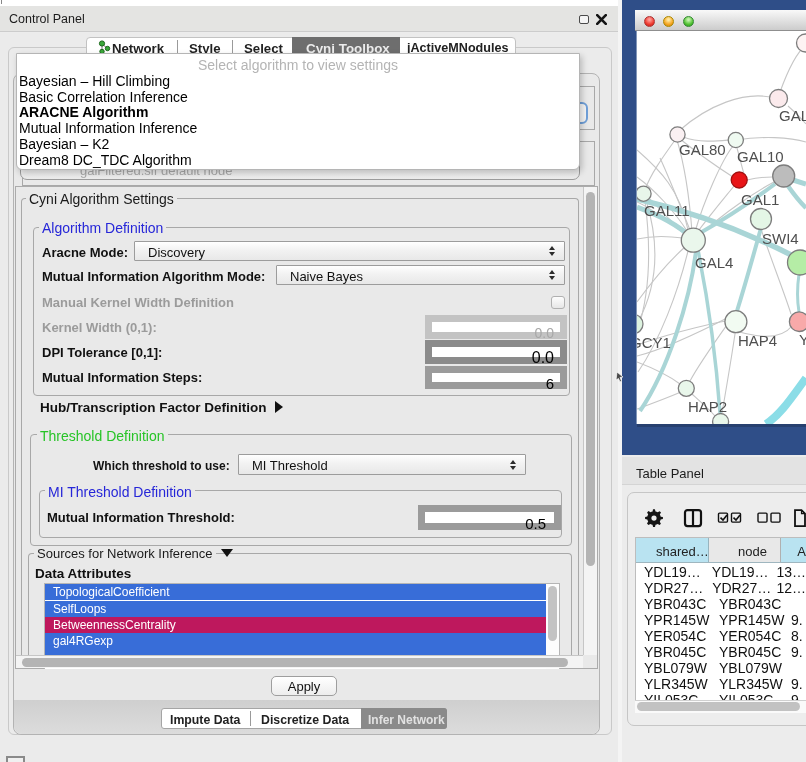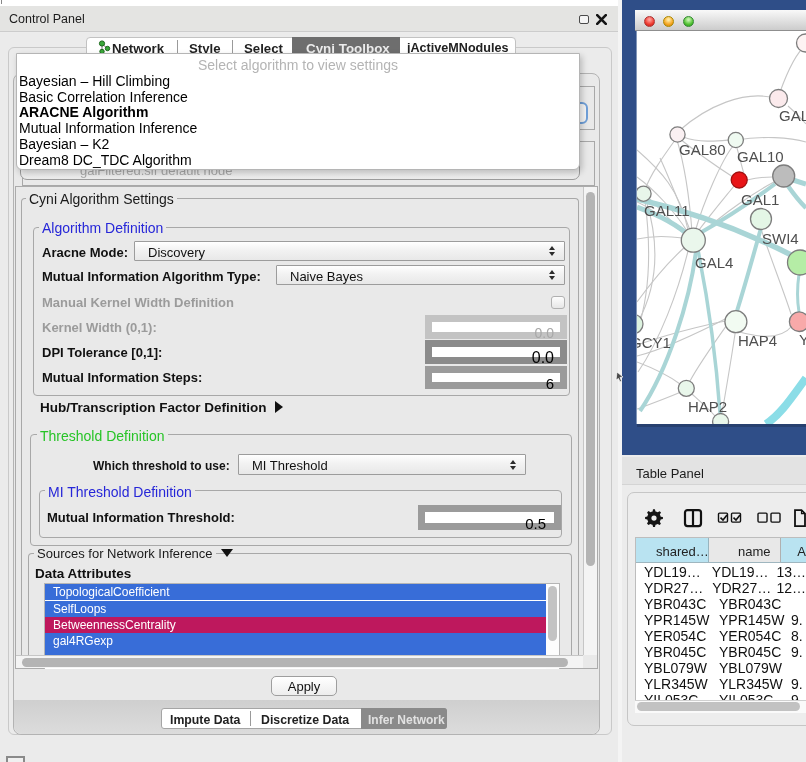--- a/index.html
+++ b/index.html
@@ -70,21 +70,21 @@
   <div class="grptitle" style="left:26px;top:191px;font-size:14px;color:#1a1a1a;">Cyni Algorithm Settings</div>
 
   <div class="grp" style="left:33px;top:227px;width:537px;height:169px;"></div>
   <div class="grptitle" style="left:39px;top:220px;font-size:14px;color:#2626d8;">Algorithm Definition</div>
 
   <div class="lbl" style="left:42px;top:245px;font-size:13px;font-weight:bold;color:#111;">Aracne Mode:</div>
   <div class="combo" style="left:134px;top:241px;width:431px;height:20px;">
     <span class="lbl" style="left:13px;top:3px;font-size:13px;color:#111;">Discovery</span>
     <span class="arr"></span>
   </div>
-  <div class="lbl" style="left:42px;top:269px;font-size:13px;font-weight:bold;color:#111;">Mutual Information Algorithm Type:</div>
+  <div class="lbl" style="left:42px;top:269px;font-size:13px;font-weight:bold;color:#111;">Mutual Information Algorithm Mode:</div>
   <div class="combo" style="left:276px;top:265px;width:289px;height:20px;">
     <span class="lbl" style="left:13px;top:3px;font-size:13px;color:#111;">Naive Bayes</span>
     <span class="arr"></span>
   </div>
   <div class="lbl" style="left:42px;top:295px;font-size:13px;font-weight:bold;color:#9b9b9b;">Manual Kernel Width Definition</div>
   <div class="abs" style="left:551px;top:296px;width:14px;height:13px;border:1px solid #b0b0b0;border-radius:3px;background:linear-gradient(#fdfdfd,#e6e6e6);"></div>
 
   <div class="lbl" style="left:42px;top:320px;font-size:13px;font-weight:bold;color:#9b9b9b;">Kernel Width (0,1):</div>
   <div class="tfield" style="left:425px;top:315px;width:142px;height:24px;border-color:#c3c3c3;font-size:14px;color:#a8a8a8;padding:3px 6px 0 0;">0.0</div>
   <div class="lbl" style="left:42px;top:345px;font-size:13px;font-weight:bold;color:#111;">DPI Tolerance [0,1]:</div>
@@ -272,21 +272,21 @@
     </g>
     <g fill="none" stroke="#111" stroke-width="1.8">
       <path d="M151,2.1 h6.5 l3.5,3.5 v12.5 h-10 z"></path>
       <path d="M157.5,2.1 v3.5 h3.5" stroke-width="1.2"></path>
     </g>
   </svg>
 
   <div class="abs" style="left:635px;top:537px;width:171px;height:176px;background:#fff;border:1px solid #bdbdbd;border-right:none;overflow:hidden;">
     <div style="display:flex;height:25px;border-bottom:1px solid #9fb6bf;">
       <div style="width:73px;background:#b9e3f1;border-right:1px solid #98b4be;font-size:13px;color:#222;padding:6px 0 0 20px;">shared…</div>
-      <div style="width:77px;background:#e8e8e8;border-right:1px solid #b0b0b0;font-size:13px;color:#222;padding:6px 0 0 29px;">name</div>
+      <div style="width:77px;background:#e8e8e8;border-right:1px solid #b0b0b0;font-size:13px;color:#222;padding:6px 0 0 29px;">node</div>
       <div style="flex:1;background:#b9e3f1;font-size:13px;color:#222;padding:6px 0 0 16px;">A</div>
     </div>
     <div style="font-size:14px;color:#111;">
       <div style="display:flex;height:16px;padding-top:1px;">
           <div style="width:74px;padding-left:8px;">YDL19…</div>
           <div style="width:77px;padding-left:9px;">YDL19…</div>
           <div style="flex:1;padding-left:4px;">13…</div>
         </div>
       <div style="display:flex;height:16px;padding-top:1px;">
           <div style="width:74px;padding-left:8px;">YDR27…</div>

